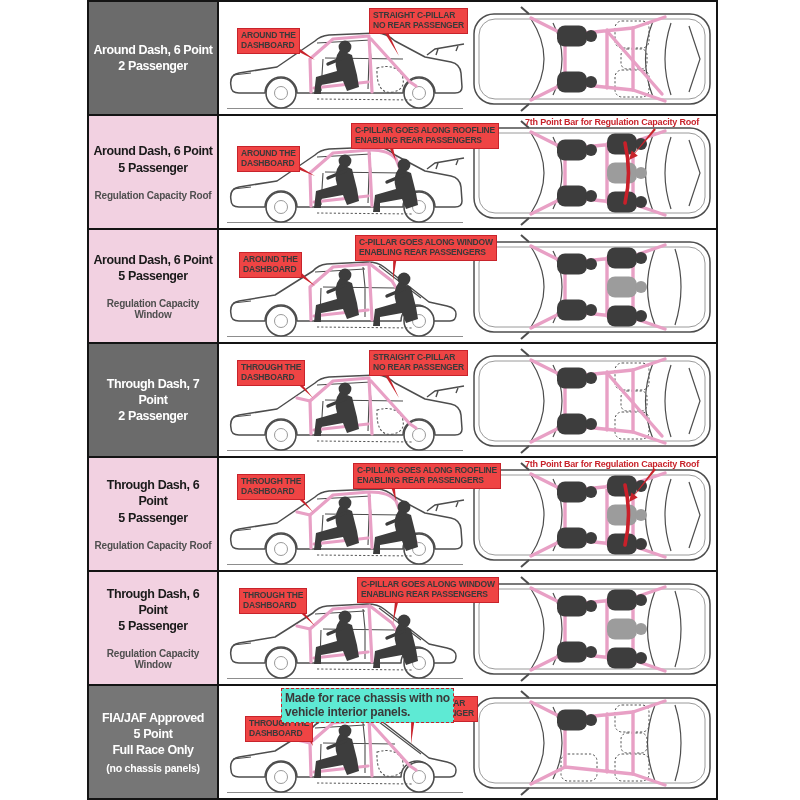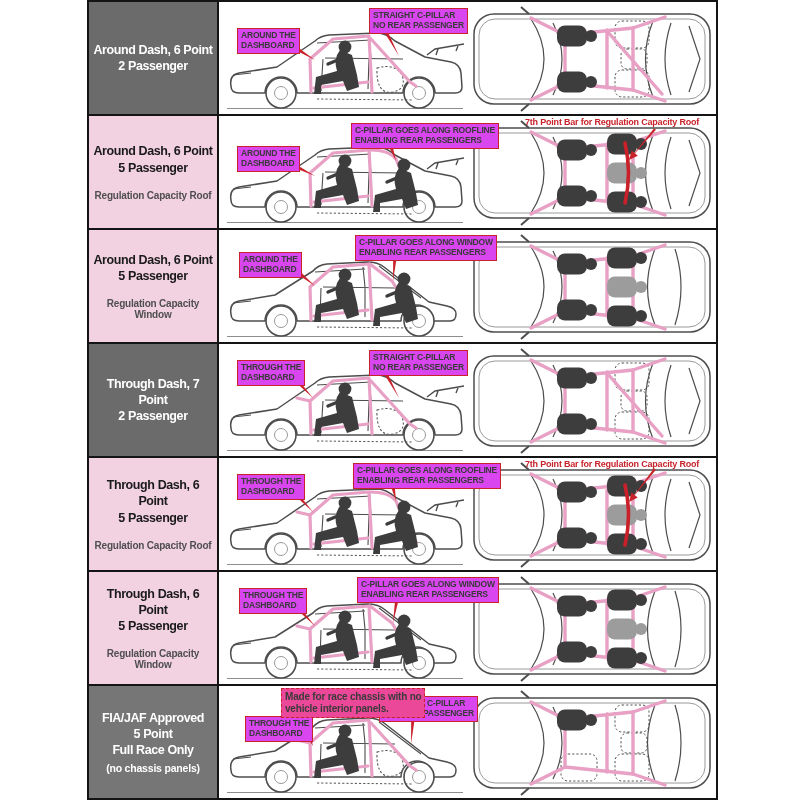--- a/index.html
+++ b/index.html
@@ -14,26 +14,26 @@
   .label-gray{background:#6b6b6b;color:#fff;}
   .label-gray2{background:#767676;color:#fff;}
   .label-pink{background:#f2d1e1;color:#1a1a1a;}
   .label-title{font-weight:bold;font-size:12.5px;line-height:1.3;white-space:pre-line;letter-spacing:-0.4px;}
   .label-sub{font-size:10px;margin-top:14px;white-space:pre-line;letter-spacing:-0.2px;font-weight:bold;}
   .label-pink .label-sub{color:#4f4f4f;}
   .label-gray2 .label-sub{font-weight:bold;font-size:10.5px;margin-top:4px;color:#fff;}
   .diagram-cell{position:relative;flex:1;background:#fff;overflow:hidden;}
   .svg-abs{position:absolute;top:0;}
   .overlay{position:absolute;left:0;top:0;z-index:5;pointer-events:none;}
-  .callout{position:absolute;background:#d946ef;border:1.6px solid #c8232b;color:#3a3a3a;
+  .callout{position:absolute;background:#ef4444;border:1.6px solid #c8232b;color:#3a3a3a;
     font-size:8.5px;font-weight:bold;line-height:1.15;padding:2px 3px;white-space:pre-line;z-index:6;letter-spacing:-0.2px;}
   .top-note{position:absolute;color:#c8232b;font-size:9px;font-weight:bold;z-index:6;text-align:left;
     white-space:pre-line;letter-spacing:-0.2px;}
-  .race-note{position:absolute;background:#ec4899;border:1.4px dashed #c8232b;color:#3a3a3a;
-    font-size:10px;font-weight:bold;line-height:1.2;padding:2px 3px;white-space:pre-line;z-index:6;letter-spacing:-0.2px;}
+  .race-note{position:absolute;background:#5eead4;border:1.4px dashed #c8232b;color:#3a3a3a;
+    font-size:12px;font-weight:bold;line-height:1.2;padding:2px 3px;white-space:pre-line;z-index:6;letter-spacing:-0.2px;}
 </style>
 </head>
 <body>
 
 <div class="stage">
   <div class="cage-table">
 
     <div class="trow">
       <div class="label-cell label-gray">
         <div class="label-title">Around Dash, 6 Point

